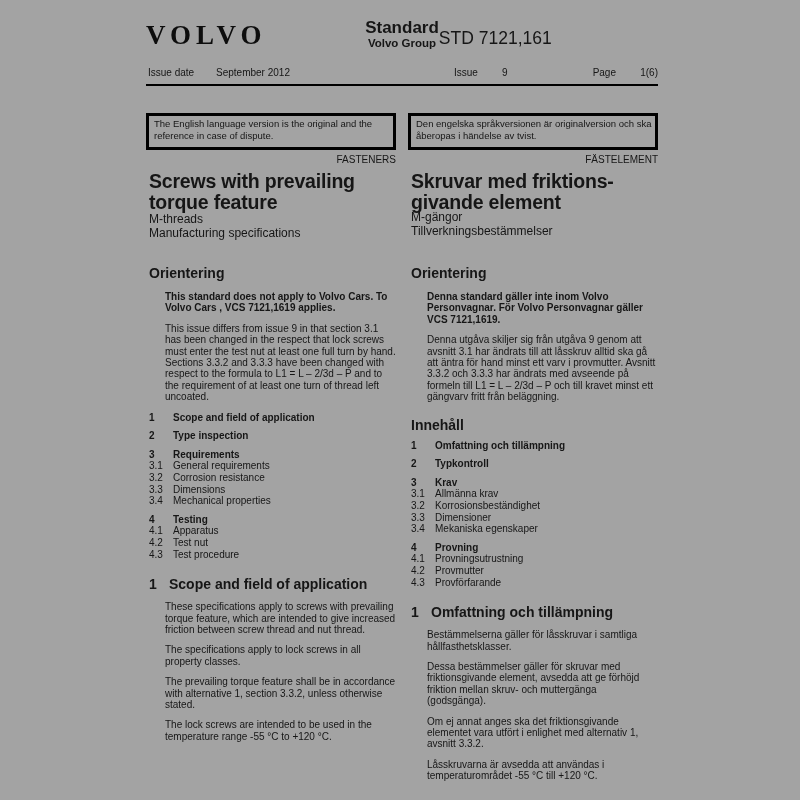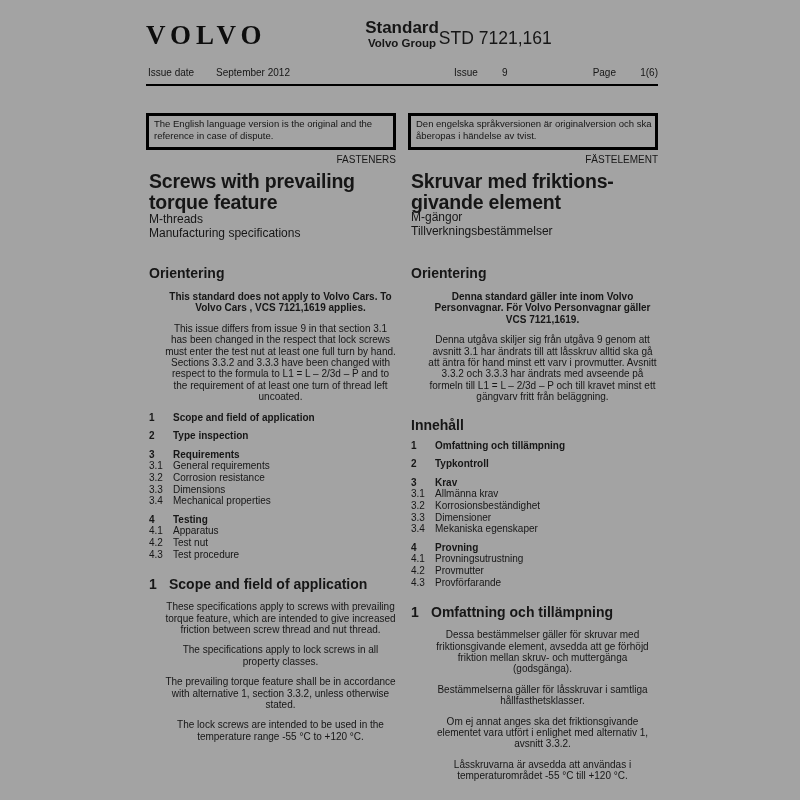--- a/index.html
+++ b/index.html
@@ -47,21 +47,21 @@
     letter-spacing:-0.2px; margin-top:5px; padding-left:3px;
   }
   .subtitle { font-size:12px; line-height:11.5px; margin-top:2px; padding-left:3px; }
   .subtitle + .subtitle { margin-top:0; }
 
   
   .body-cols { margin-top:0; }
   .col { padding-left:3px; }
 
   .h2 { font-weight:bold; font-size:14px; line-height:15px; margin:27px 0 10px 0; }
-  .para { font-size:10px; line-height:11.4px; margin:0 0 9px 16px;text-align:center; }
+  .para { font-size:10px; line-height:11.4px; margin:0 0 9px 16px; }
   .bold-item { font-weight:bold; }
 
   .toc-head { font-weight:bold; font-size:14px; line-height:15px; margin:15px 0 1px 0; }
   .toc-row { font-size:10px; line-height:11.6px; display:flex; }
   .toc-row.bold-item { margin-top:7px; }
   .toc-num { width:24px; flex:0 0 24px; }
   .toc-label { flex:1; }
 
   .sec-head { font-weight:bold; font-size:14px; line-height:15px; margin:17px 0 9px 0; display:flex; }
   .sec-num { width:20px; flex:0 0 20px; }
@@ -235,22 +235,22 @@
     <span class="toc-num">4.3</span>
     <span class="toc-label">Provförfarande</span>
   </div>
           </div>
 
         <div class="sec-head">
           <span class="sec-num">1</span>
           <span>Omfattning och tillämpning</span>
         </div>
         <div>
+            <p class="para">Bestämmelserna gäller för låsskruvar i samtliga hållfasthetsklasser.</p>
             <p class="para">Dessa bestämmelser gäller för skruvar med friktionsgivande element, avsedda att ge förhöjd friktion mellan skruv- och muttergänga (godsgänga).</p>
-            <p class="para">Bestämmelserna gäller för låsskruvar i samtliga hållfasthetsklasser.</p>
             <p class="para">Om ej annat anges ska det friktionsgivande elementet vara utfört i enlighet med alternativ 1, avsnitt 3.3.2.</p>
             <p class="para">Låsskruvarna är avsedda att användas i temperaturområdet -55 °C till +120 °C.</p>
           </div>
       </div>
 
     </div>
   </div>
 </div>
 
 </body></html>

